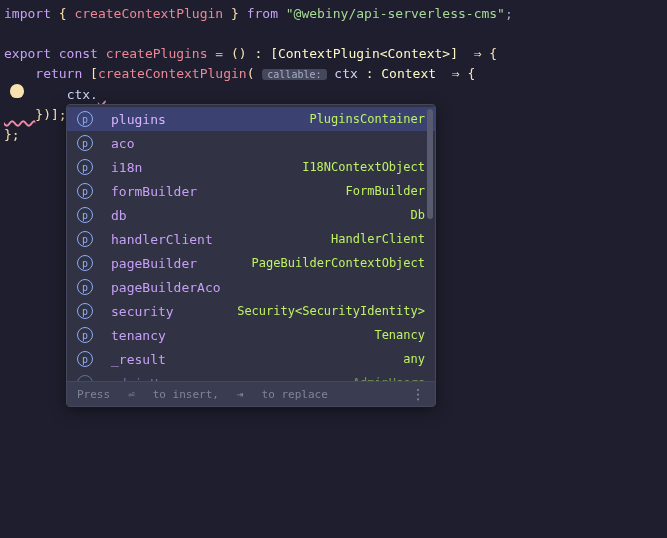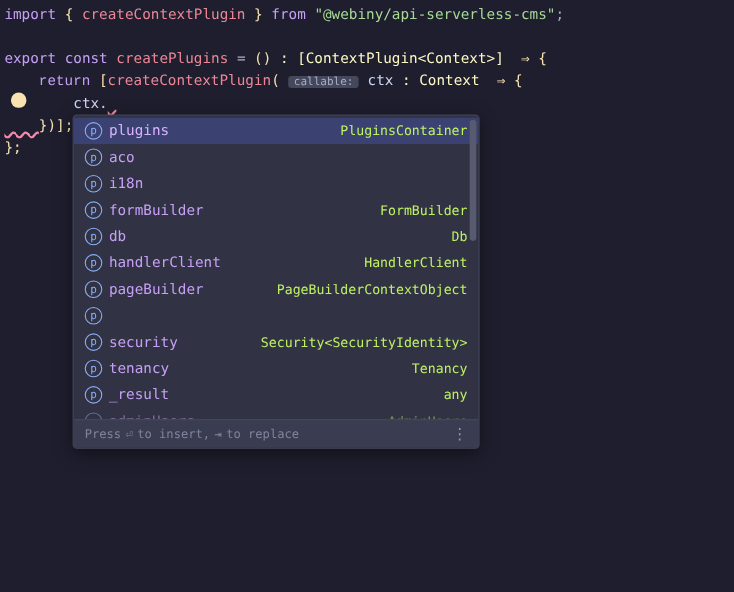--- a/index.html
+++ b/index.html
@@ -14,21 +14,21 @@
       position: relative;
     }
     .editor {
       padding: 4px 0;
       line-height: 20px;
     }
     .line { padding: 0 4px; white-space: pre; }
     .kw-import { color: #c6a0f6; }
     .kw-export { color: #c6a0f6; }
     .kw-const { color: #c6a0f6; }
-    .kw-return { color: #c6a0f6; font-family: Liberation Mono, monospace; }
+    .kw-return { color: #c6a0f6; }
     .kw-from { color: #c6a0f6; }
     .brace { color: #f9e2af; }
     .fn-name { color: #ed8796; font-weight: 500; }
     .punct { color: #a5adcb; }
     .eq { color: #a5adcb; }
     .paren { color: #f9e2af; }
     .bracket { color: #f9e2af; }
     .string { color: #a6da95; }
     .type-hint { color: #fef9c3; }
     .pill { 
@@ -93,20 +93,21 @@
       align-items: center;
       justify-content: center;
       font-size: 10px;
       color: #8aadf4;
       flex-shrink: 0;
       font-weight: 500;
     }
     .ac-label {
       color: #c6a0f6;
       flex: 0 0 auto;
+      margin-left: 12px;
     }
     .ac-item.selected .ac-label {
       color: #d8b4fe;
     }
     .ac-type {
       margin-left: auto;
       color: #bef264;
       font-size: 12px;
       overflow: hidden;
       text-overflow: ellipsis;
@@ -125,21 +126,21 @@
     .ac-footer {
       background: #3a3d52;
       padding: 4px 10px;
       font-size: 11px;
       color: #7f849c;
       display: flex;
       align-items: center;
       justify-content: space-between;
       border-top: 1px solid #45475a;
     }
-    .ac-footer-text { display: flex; align-items: center; gap: 4px; text-align: center; }
+    .ac-footer-text { display: flex; align-items: center; gap: 18px; text-align: center; }
     .key-hint {
       display: inline-flex;
       align-items: center;
       font-size: 11px;
     }
     .dots-icon {
       color: #9399b2;
       font-size: 14px;
       cursor: pointer;
     }
@@ -166,20 +167,21 @@
         <span class="ac-label">plugins</span>
         <span class="ac-type">PluginsContainer</span>
       </div>
       <div class="ac-item">
         <span class="ac-icon">p</span>
         <span class="ac-label">aco</span>
       </div>
       <div class="ac-item">
         <span class="ac-icon">p</span>
         <span class="ac-label">i18n</span>
+        <span class="ac-type">I18NContextObject</span>
       </div>
       <div class="ac-item">
         <span class="ac-icon">p</span>
         <span class="ac-label">formBuilder</span>
         <span class="ac-type">FormBuilder</span>
       </div>
       <div class="ac-item">
         <span class="ac-icon">p</span>
         <span class="ac-label">db</span>
         <span class="ac-type">Db</span>
@@ -189,20 +191,21 @@
         <span class="ac-label">handlerClient</span>
         <span class="ac-type">HandlerClient</span>
       </div>
       <div class="ac-item">
         <span class="ac-icon">p</span>
         <span class="ac-label">pageBuilder</span>
         <span class="ac-type">PageBuilderContextObject</span>
       </div>
       <div class="ac-item">
         <span class="ac-icon">p</span>
+        <span class="ac-label">pageBuilderAco</span>
         <span class="ac-type"></span>
       </div>
       <div class="ac-item">
         <span class="ac-icon">p</span>
         <span class="ac-label">security</span>
         <span class="ac-type">Security&lt;SecurityIdentity&gt;</span>
       </div>
       <div class="ac-item">
         <span class="ac-icon">p</span>
         <span class="ac-label">tenancy</span>

